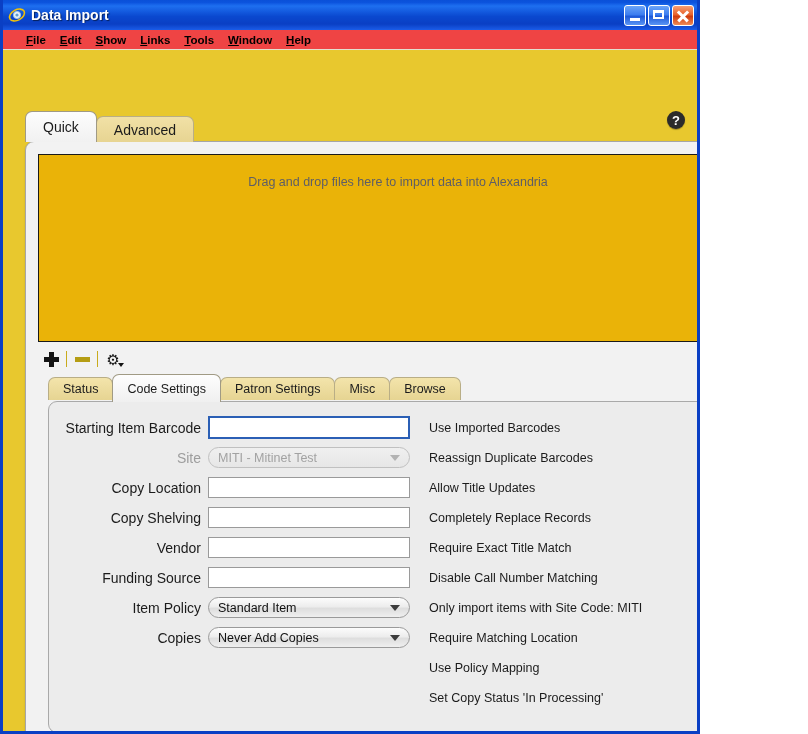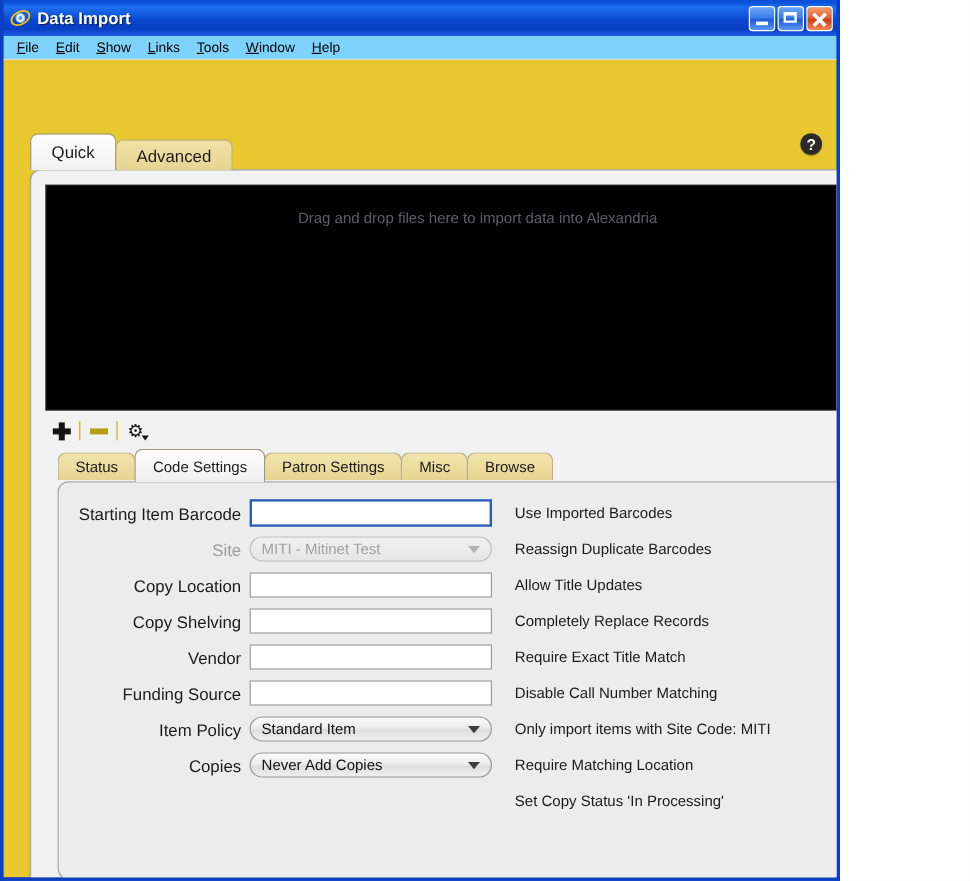--- a/index.html
+++ b/index.html
@@ -73,25 +73,26 @@
   .winbtn.close .x1, .winbtn.close .x2 {
     position:absolute; left:3px; top:9px;
     width:14px; height:2.5px; background:#fff;
   }
   .winbtn.close .x1 { transform: rotate(45deg); }
   .winbtn.close .x2 { transform: rotate(-45deg); }
 
   
   #menubar {
     height: 19px;
-    background: #7dd3fc;
+    background: #ef4444;
     display: flex; align-items: center;
-    padding-left: 4px;
+    padding-left: 16px;
     flex: 0 0 auto;
     border-bottom: 1px solid #e3dfcf;
+    font-weight: bold;
   }
   .menu-item {
     font-size: 11.5px;
     color: #000;
     padding: 1px 7px 1px 7px;
     cursor: default;
     white-space: nowrap;
   }
   .menu-item u { text-decoration: underline; }
 
@@ -163,21 +164,21 @@
 
   
   #dropzone-wrap {
     position: absolute; left: 12px; top: 12px;
     width: 736px; height: 188px;
     box-sizing: border-box;
     display: flex;
   }
   #dropzone {
     flex: 1 1 auto;
-    background: #000000;
+    background: #eab308;
     border: 1px solid #1a1a1a;
     border-right: none;
     box-sizing: border-box;
     position: relative;
   }
   #dropzone-text {
     position: absolute; top: 20px; left: 0; right: 0;
     text-align: center;
     font-size: 12.5px;
     color: #5e5e66;
@@ -568,20 +569,24 @@
           <div class="crow">
             <span class="clabel">Only import items with Site Code: MITI</span>
             <span class="cbox"></span>
           </div>
 
           <div class="crow">
             <span class="clabel">Require Matching Location</span>
             <span class="cbox"></span>
           </div>
 
+          <div class="crow">
+            <span class="clabel">Use Policy Mapping</span>
+            <span class="cbox"></span>
+          </div>
 
           <div class="crow">
             <span class="clabel">Set Copy Status 'In Processing'</span>
             <span class="cbox"></span>
           </div>
 
         </div>
 
       </div>
 

